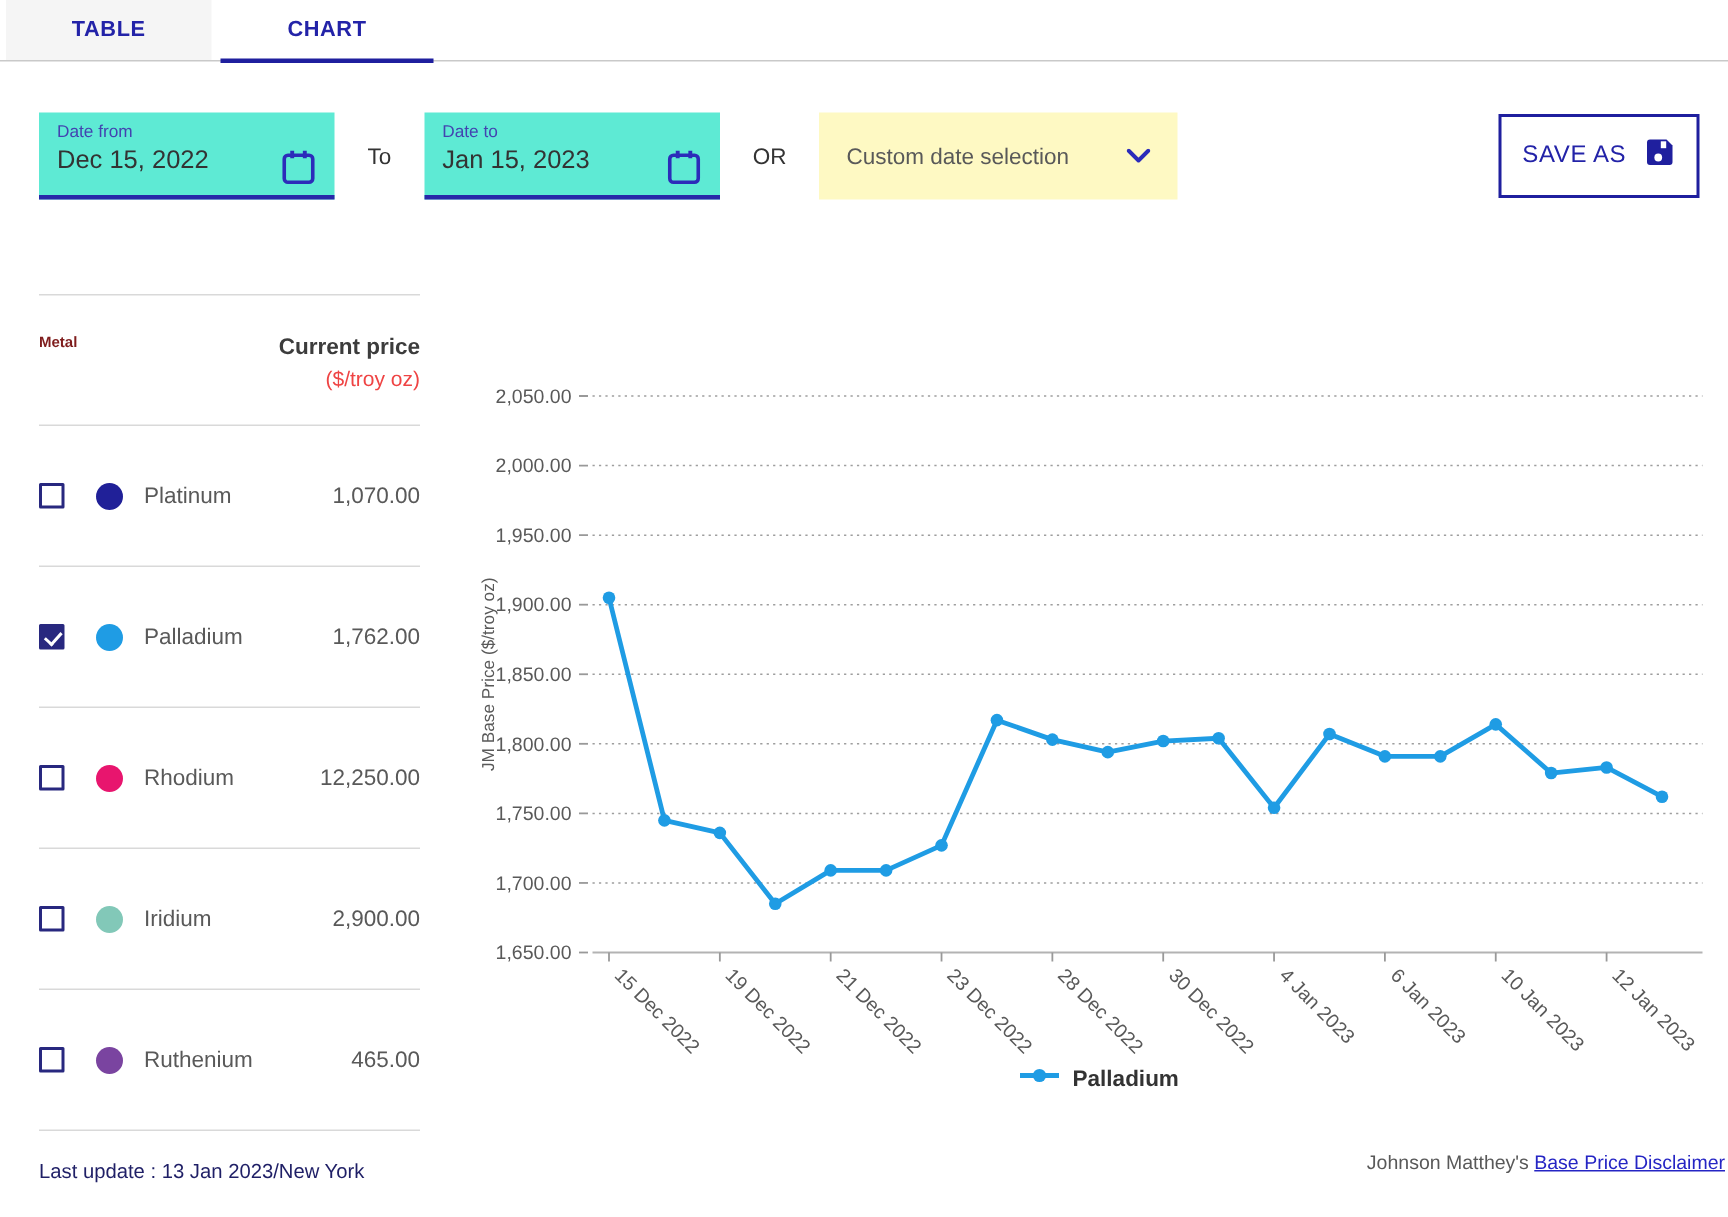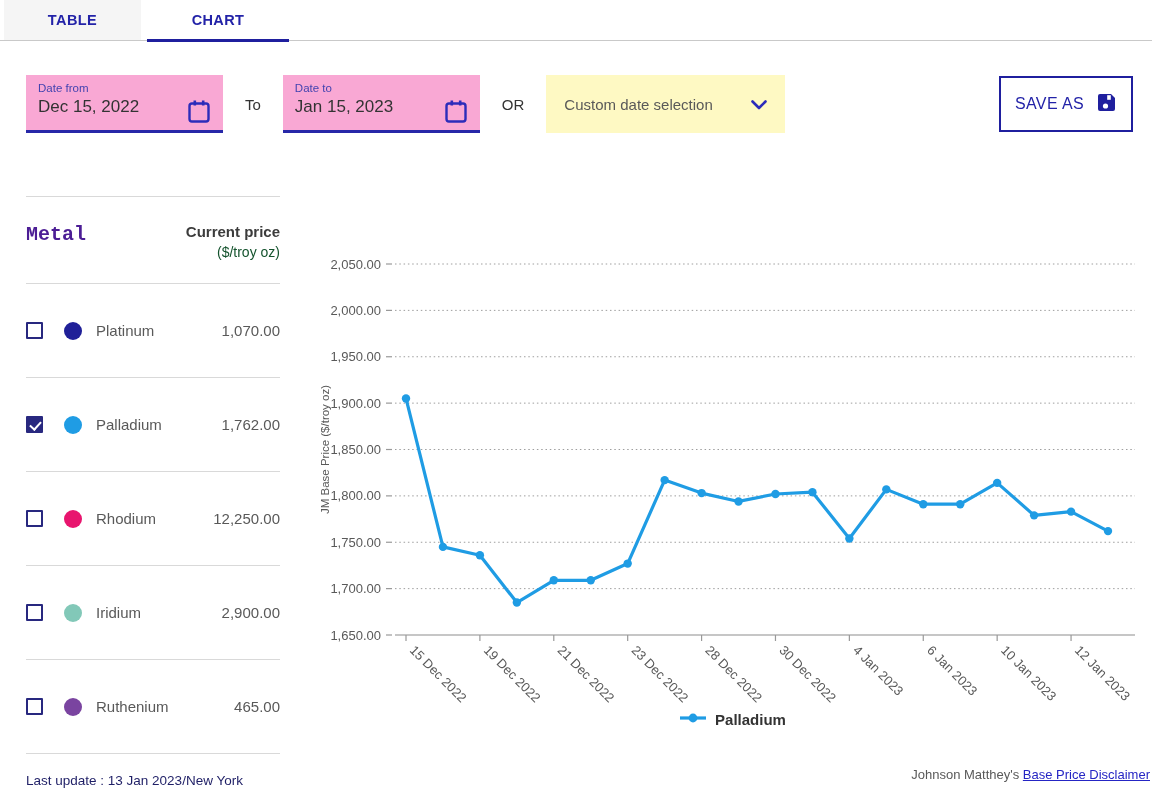--- a/index.html
+++ b/index.html
@@ -9,41 +9,41 @@
   
   .tabbar { display:flex; align-items:stretch; height:41px; border-bottom:1px solid #c9c9c9; }
   .tab { width:134px; display:flex; align-items:center; justify-content:center;
          font-size:14.5px; font-weight:bold; letter-spacing:.4px; color:#2323a8; cursor:pointer;
          position:relative; margin-left:10px; }
   .tab.inactive { background:#f5f5f5; margin-left:4px; width:137px; }
   .tab.active::after { content:""; position:absolute; left:-4px; right:-4px; bottom:-2px; height:3px; background:#1f1f9e; }
 
   
   .controls { display:flex; align-items:center; margin:34px 19px 0 26px; height:58px; }
-  .datefield { width:197px; height:58px; background:#f9a8d4; border-bottom:3px solid #2828a8;
+  .datefield { width:197px; height:58px; background:#5eead4; border-bottom:3px solid #2828a8;
                padding:7px 10px 0 12px; position:relative; cursor:pointer; }
   .datefield .flabel { font-size:11.5px; color:#4343b0; }
   .datefield .fvalue { font-size:17px; color:#333; margin-top:3px; }
   .cal-icon { position:absolute; right:12px; top:24px; }
   .joiner { font-size:15px; color:#333; margin:0 22px; }
   .dropdown { width:239px; height:58px; background:#fef9c3; display:flex; align-items:center;
               padding:0 18px; font-size:15px; color:#595959; cursor:pointer; justify-content:space-between; }
   .saveas { margin-left:auto; width:134px; height:56px; background:#fff; border:2px solid #1f1f9e;
             display:flex; align-items:center; justify-content:center; gap:12px;
             font-size:16px; font-weight:normal; letter-spacing:.4px; color:#2323a8; cursor:pointer; }
 
   
   .main { display:flex; margin:63px 17px 0 26px; }
   .sidebar { width:254px; flex:none; }
   .mtable { border-top:1px solid #d9d9d9; }
   .mhead { display:flex; justify-content:space-between; padding:17px 0 14px 0; border-bottom:1px solid #d9d9d9; min-height:87px; }
-  .mhead .h1 { font-size:20px; font-weight:bold; color:#4c1d95; padding-top:9px;font-family:Liberation Mono, monospace; }
+  .mhead .h1 { font-size:10px; font-weight:bold; color:#7f1d1d; padding-top:9px; }
   .mhead .h2 { text-align:right; }
   .mhead .h2 .l1 { font-size:15px; font-weight:bold; color:#3c3c3c; padding-top:9px; }
-  .mhead .h2 .l2 { font-size:14px; color:#14532d; margin-top:4px; }
+  .mhead .h2 .l2 { font-size:14px; color:#ef4444; margin-top:4px; }
   .mrow { display:flex; align-items:center; height:94px; border-bottom:1px solid #d9d9d9; }
   .checkbox { width:17px; height:17px; border:2px solid #28287f; background:#fff; flex:none;
               cursor:pointer; position:relative; border-radius:1px; }
   .checkbox.checked { background:#28287f; }
   .checkbox.checked::after { content:""; position:absolute; left:4px; top:1px; width:5px; height:9px;
               border:solid #fff; border-width:0 2px 2px 0; transform:rotate(42deg); }
   .dot { width:18px; height:18px; border-radius:50%; margin-left:21px; flex:none; }
   .mname { font-size:15px; color:#595959; margin-left:14px; }
   .mprice { margin-left:auto; font-size:15px; color:#595959; }
   .lastupdate { margin-top:19px; font-size:13.5px; color:#1f1f66; }

